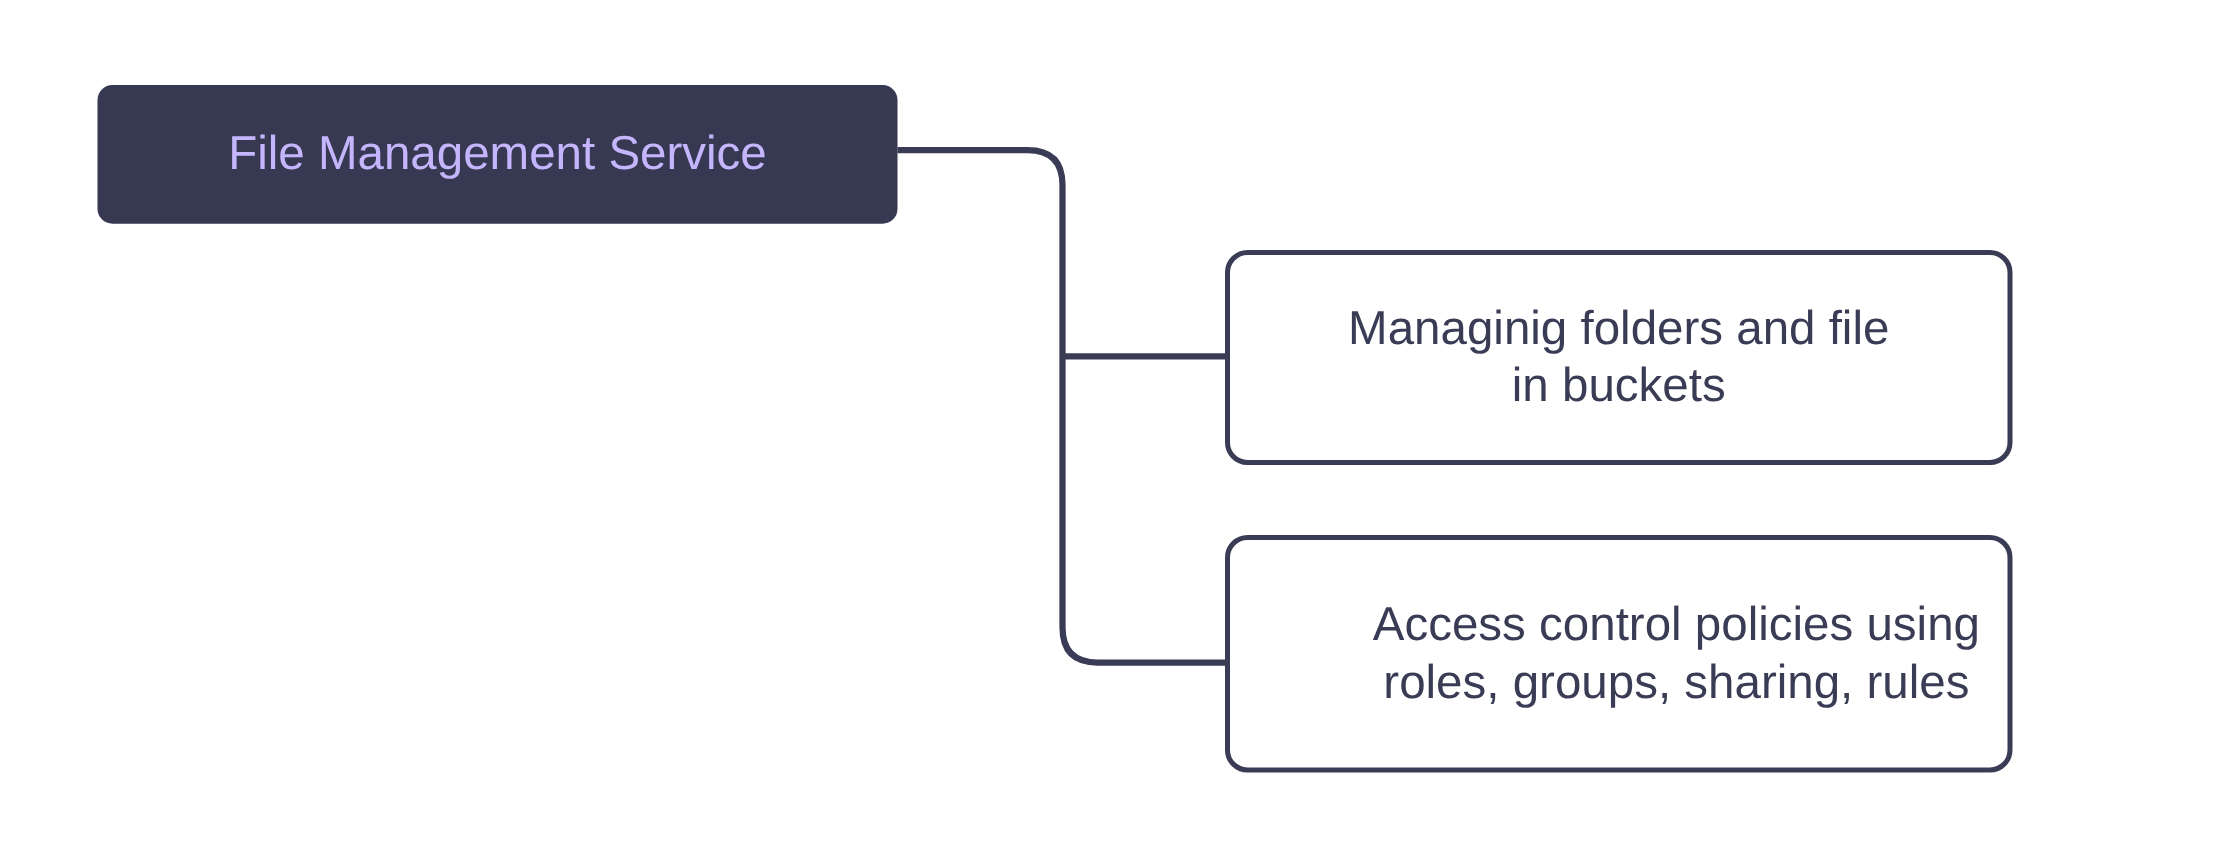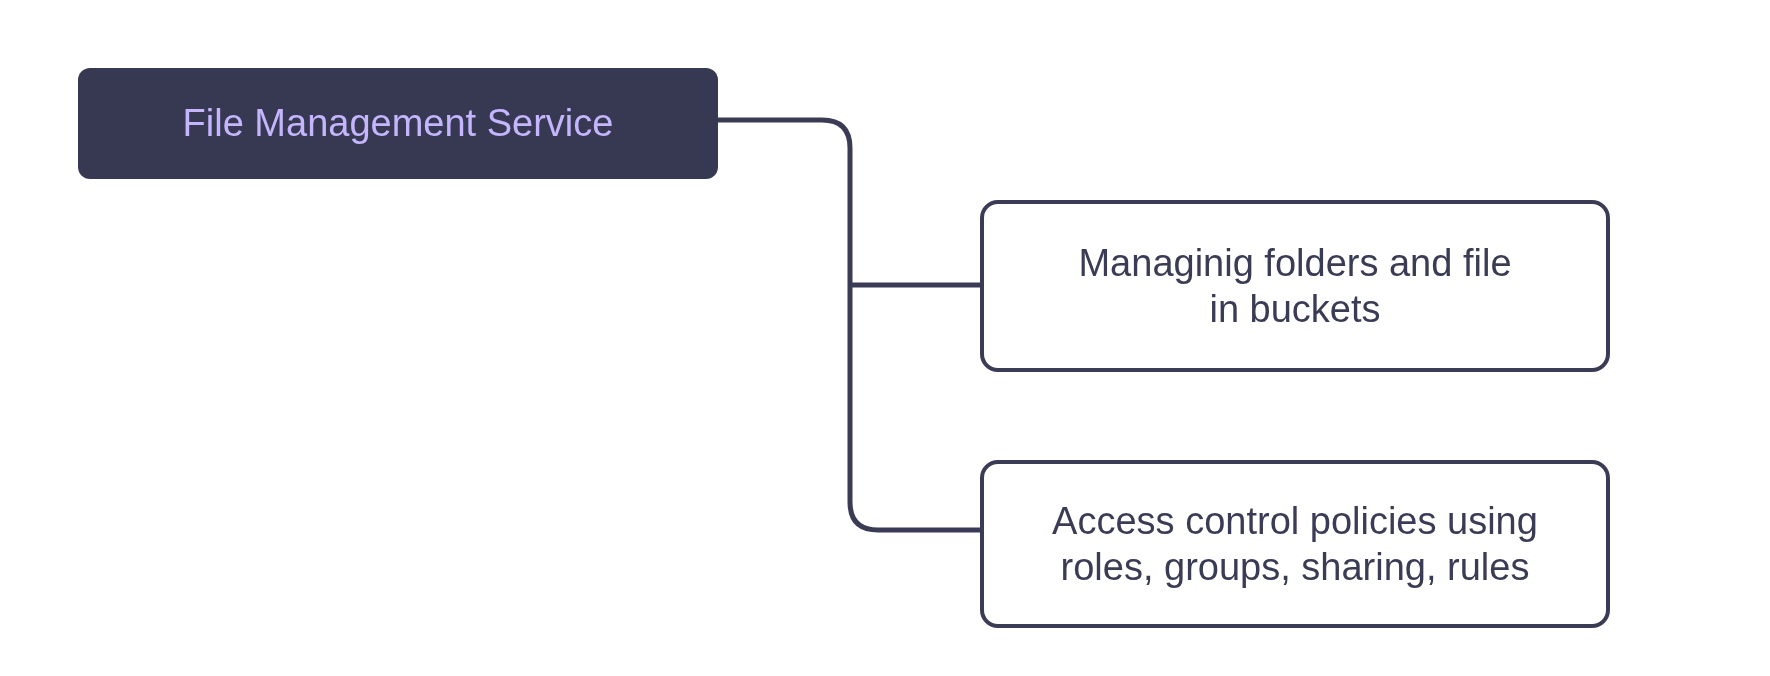--- a/index.html
+++ b/index.html
@@ -63,21 +63,21 @@
     width: 630px;
     background: #ffffff;
     color: #3a3c55;
     border: 4px solid #3a3c55;
     border-radius: 18px;
     font-size: 38px;
     padding: 4px 22px;
   }
 
   .node-leaf-1 { top: 200px; height: 172px; }
-  .node-leaf-2 { top: 460px; height: 168px; }
+  .node-leaf-2 { top: 428px; height: 190px; justify-content: flex-end; }
 
   .node-label {
     display: block;
     white-space: pre-line;
   }
 </style>
 </head>
 <body>
 
 <div id="diagram-canvas">

